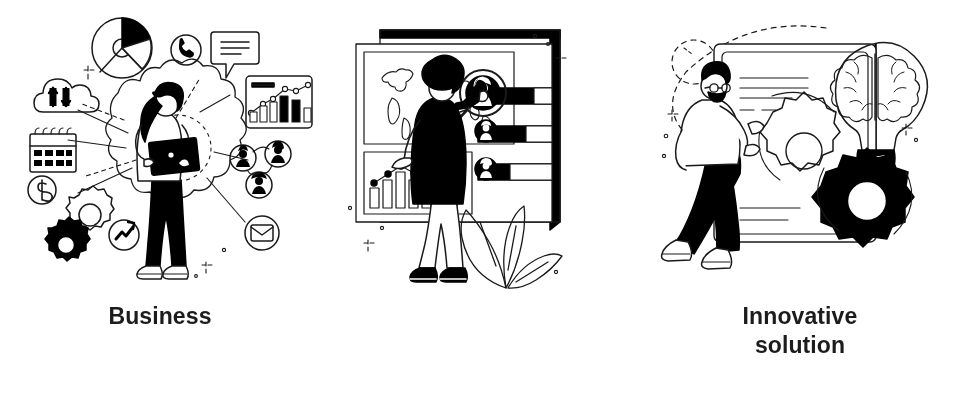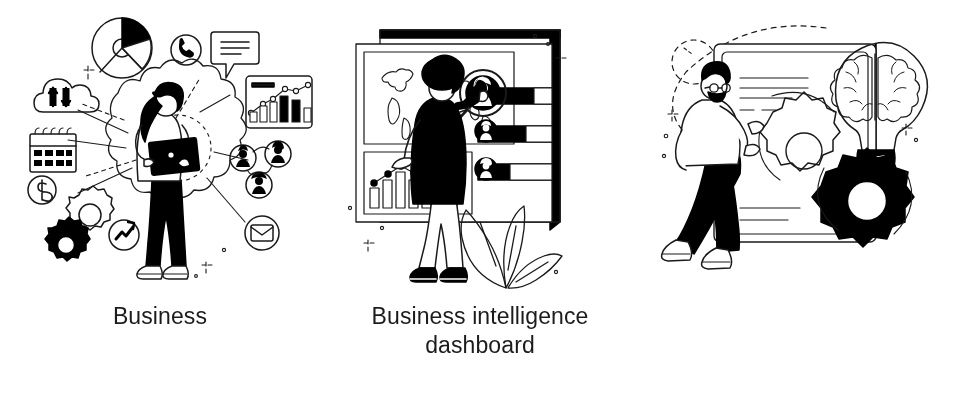--- a/index.html
+++ b/index.html
@@ -41,21 +41,21 @@
     width: 320px;
     height: 300px;
   }
   .caption {
     width: 300px;
     text-align: center;
     font-size: 23px;
     line-height: 1.25;
     color: #1c1c1c;
     font-family: "Liberation Sans", sans-serif;
-    font-weight: 400;
+    font-weight: 700;
     letter-spacing: 0.1px;
     margin-top: 2px;
   }
   .caption .l2 { display: block; }
 </style>
 </head>
 <body>
 
 <div class="sheet">
 
@@ -389,24 +389,20 @@
             <circle cx="228" cy="44" r="1.4"></circle>
             <path d="M240 54 l0 4 M240 61 l0 4 M236 58 l4 0 M242 58 l4 0"></path>
             <path d="M48 240 l0 4 M48 247 l0 4 M44 243 l4 0 M50 243 l4 0"></path>
             <circle cx="62" cy="228" r="1.6"></circle>
             <circle cx="30" cy="208" r="1.6"></circle>
             <circle cx="236" cy="272" r="1.6"></circle>
           </g>
         </g>
       </svg>
     </div>
-    <div class="caption">
-      <span>Business intelligence</span>
-      <span class="l2">dashboard</span>
-    </div>
   </div>
 
   <div class="panel">
     <div class="art">
       <svg viewBox="0 0 320 300" xmlns="http://www.w3.org/2000/svg">
         <g fill="none" stroke="#1a1a1a" stroke-width="1.5" stroke-linecap="round" stroke-linejoin="round">
 
           <g stroke-dasharray="5 5" stroke-width="1.2">
             <path d="M186 28 q-80 -12 -140 44 q-22 28 -8 52 q12 20 42 14"></path>
             <circle cx="54" cy="62" r="22"></circle>
@@ -493,15 +489,19 @@
             <path d="M32 110 l0 4 M32 117 l0 4 M28 114 l4 0 M34 114 l4 0"></path>
             <circle cx="26" cy="136" r="1.8"></circle>
             <circle cx="24" cy="156" r="1.6"></circle>
             <path d="M266 124 l0 4 M266 131 l0 4 M262 128 l4 0 M268 128 l4 0"></path>
             <circle cx="276" cy="140" r="1.6"></circle>
             <path d="M44 48 l8 6" stroke-dasharray="3 3"></path>
           </g>
         </g>
       </svg>
     </div>
+    <div class="caption">
+      <span>Innovative</span>
+      <span class="l2">solution</span>
+    </div>
   </div>
 
 </div>
 
 </body></html>

